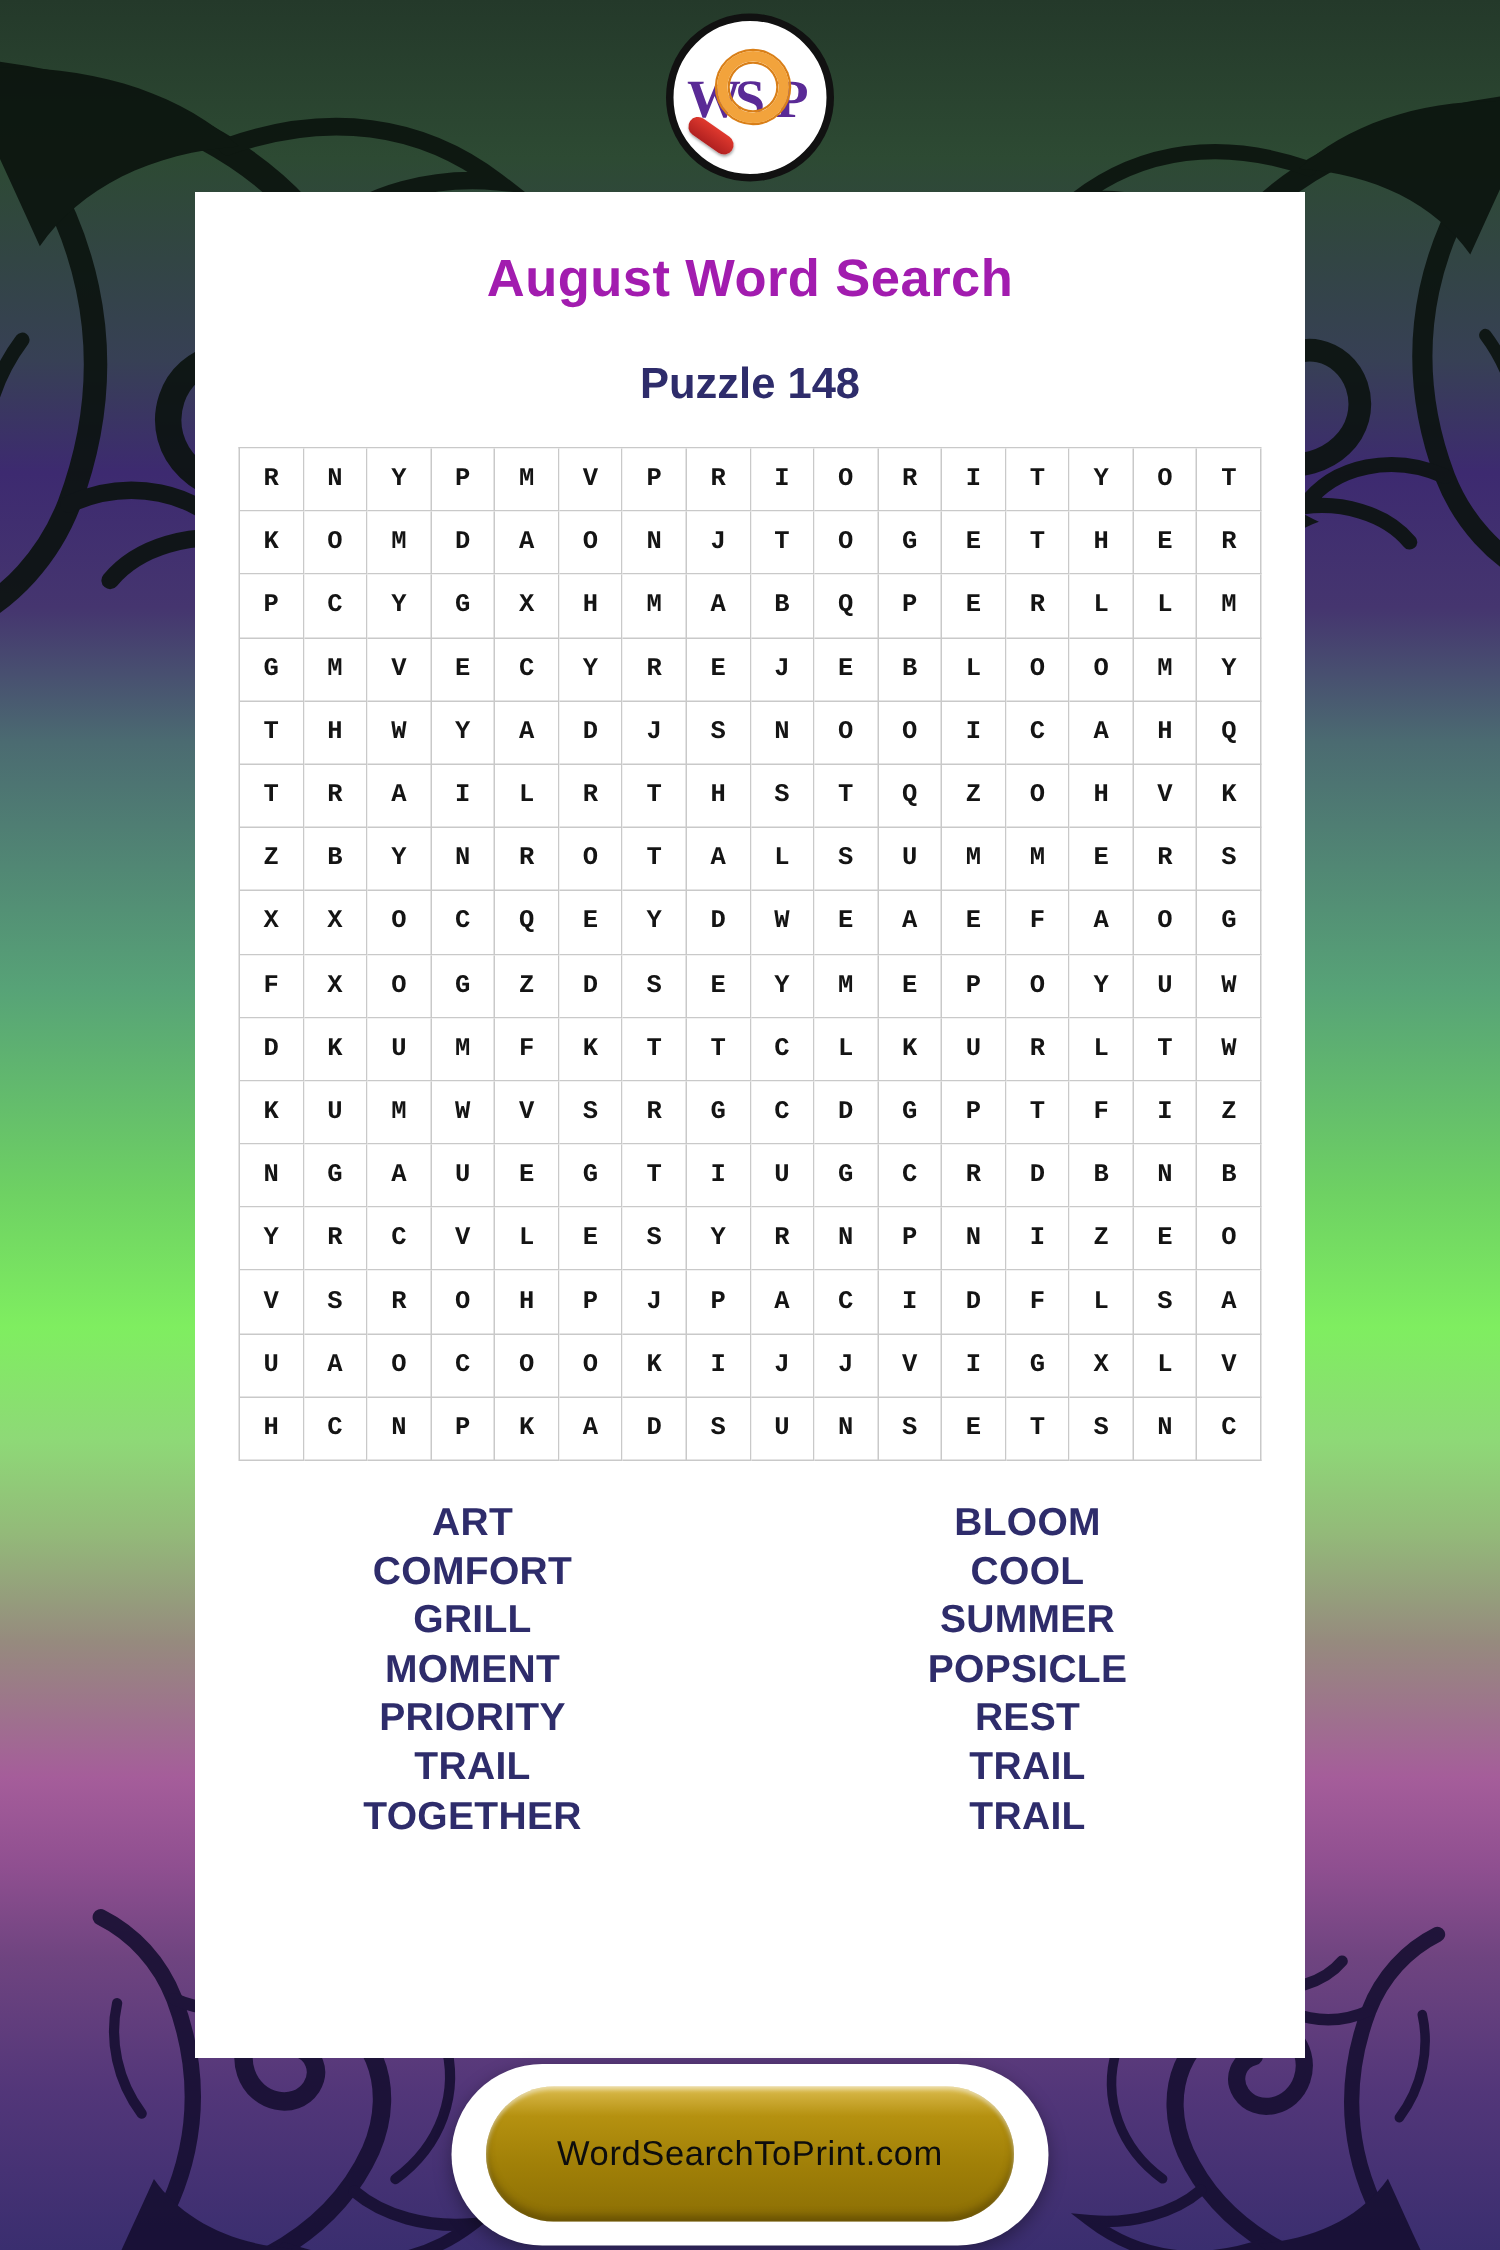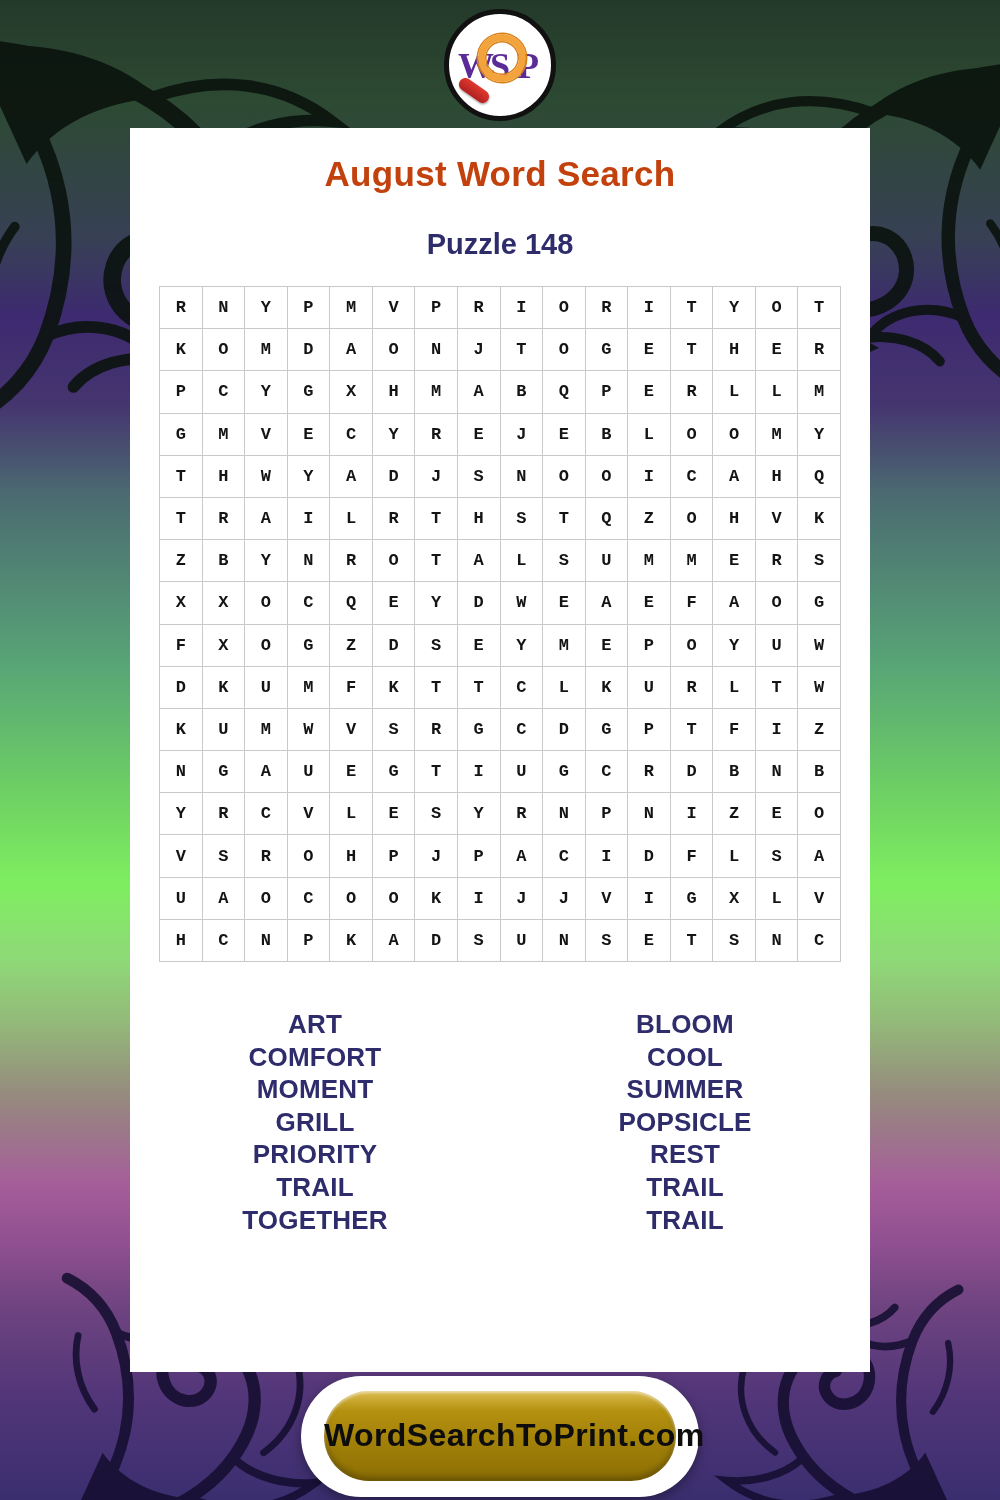--- a/index.html
+++ b/index.html
@@ -68,22 +68,22 @@
   }
 
   
   .card {
     position: absolute; left: 130px; top: 128px;
     width: 740px; height: 1244px;
     background: #ffffff; z-index: 4;
     text-align: center;
   }
   .title {
-    margin-top: 26px;
-    font-size: 35px; font-weight: bold; color: #c2410c;
+    margin-top: 38px;
+    font-size: 35px; font-weight: bold; color: #a21caf;
     letter-spacing: 0.3px;
   }
   .subtitle {
     margin-top: 34px;
     font-size: 29px; font-weight: bold; color: #2e2c6b;
   }
 
   
   .letter-grid {
     width: 682px; margin: 25px auto 0;
@@ -97,21 +97,21 @@
     border-right: 1px solid #c9c9c9;
     border-bottom: 1px solid #c9c9c9;
     display: flex; align-items: center; justify-content: center;
     font-family: "Liberation Mono", monospace;
     font-weight: bold; font-size: 17px; color: #141414;
     background: #ffffff;
   }
 
   
   .word-columns {
-    margin-top: 46px;
+    margin-top: 24px;
     display: flex; justify-content: center;
   }
   .word-col { width: 370px; list-style: none; }
   .word-col li {
     font-size: 26px; font-weight: bold; color: #2e2c6b;
     line-height: 32.6px; letter-spacing: 0.2px;
   }
 
   
   .footer-glow {
@@ -119,21 +119,21 @@
     width: 398px; height: 121px; border-radius: 62px;
     background: #ffffff; z-index: 7;
     box-shadow: 0 4px 12px rgba(0,0,0,0.35);
   }
   .footer-button {
     width: 352px; height: 90px; margin: 15px auto 0;
     border-radius: 45px; border: none; cursor: pointer;
     background: linear-gradient(180deg, #dcbc4e 0%, #b59110 22%, #a28108 55%, #8c6f05 100%);
     box-shadow: inset 0 2px 3px rgba(255,255,255,0.55), inset 0 -4px 6px rgba(60,45,0,0.45);
     font-family: "Liberation Sans", sans-serif;
-    font-size: 32px; font-weight: bold; color: #0d0d0d;
+    font-size: 23px; font-weight: normal; color: #0d0d0d;
     letter-spacing: 0.4px; line-height: 88px; text-align: center;
   }
 </style>
 </head>
 <body>
 
 <svg width="0" height="0" style="position:absolute">
   <symbol id="flourish" viewBox="0 0 220 220">
     <g fill="none" stroke="currentColor" stroke-linecap="round">
       <path d="M4,4 C70,10 118,34 138,78 C152,110 138,142 110,147 C88,151 71,134 77,116 C82,101 101,97 109,109 C114,117 110,126 102,128" stroke-width="9"></path>
@@ -433,22 +433,22 @@
         <div class="cell">T</div>
         <div class="cell">S</div>
         <div class="cell">N</div>
         <div class="cell">C</div>
       </div>
 
     <div class="word-columns">
       <ul class="word-col">
           <li>ART</li>
           <li>COMFORT</li>
+          <li>GRILL</li>
           <li>MOMENT</li>
-          <li>GRILL</li>
           <li>PRIORITY</li>
           <li>TRAIL</li>
           <li>TOGETHER</li>
         </ul>
       <ul class="word-col">
           <li>BLOOM</li>
           <li>COOL</li>
           <li>SUMMER</li>
           <li>POPSICLE</li>
           <li>REST</li>

